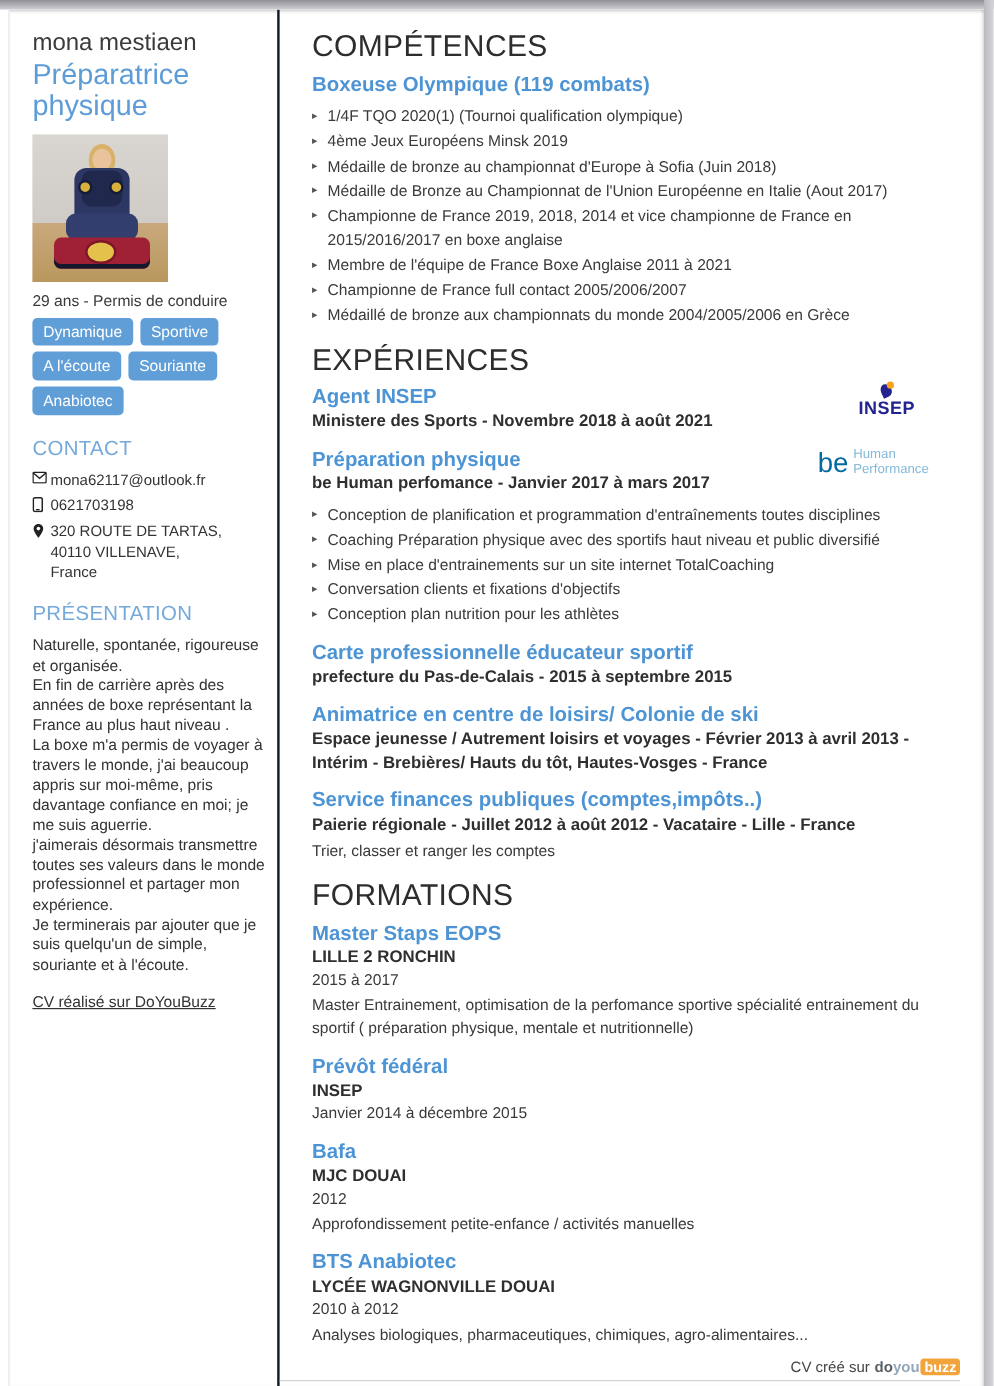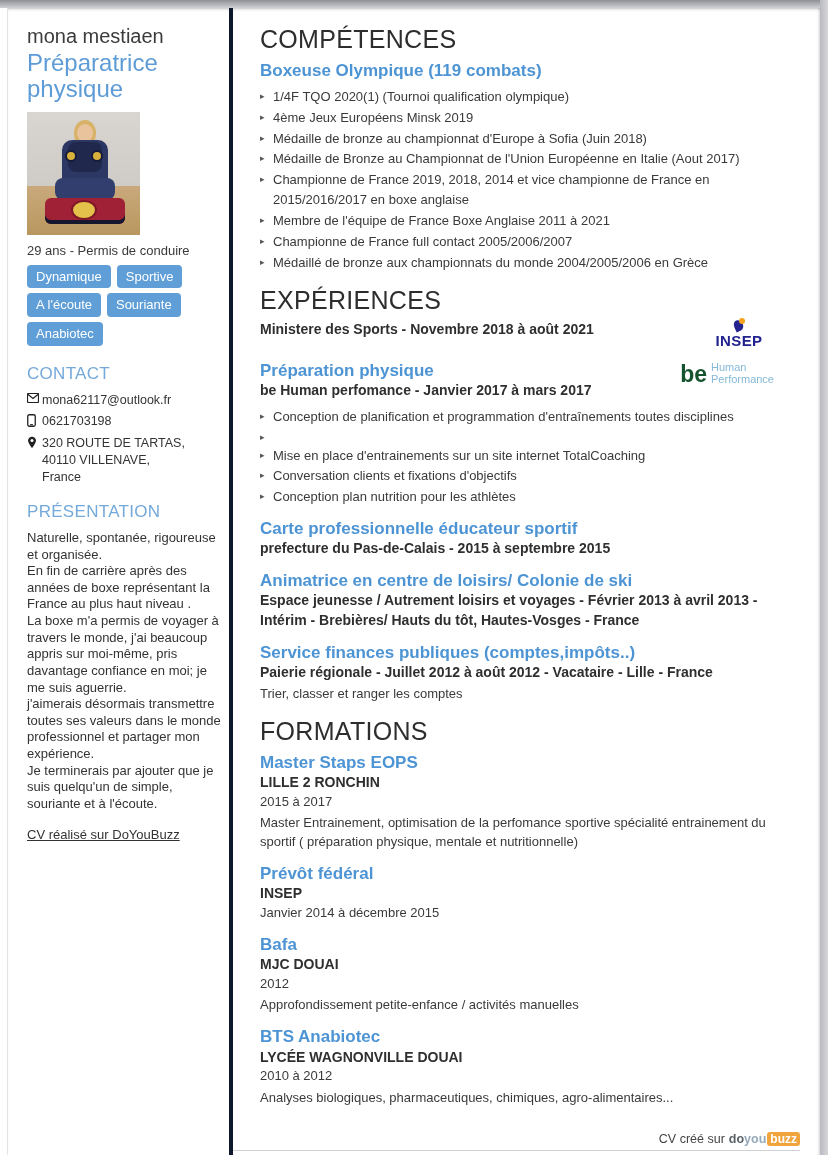--- a/index.html
+++ b/index.html
@@ -25,21 +25,21 @@
   .page {
     position:absolute; left:7px; top:8px; right:8px; bottom:0;
     background:#fff;
     border-left:1px solid #e4e4e8;
     box-shadow: inset 0 3px 3px -2px rgba(0,0,0,0.25), inset -3px 0 3px -2px rgba(0,0,0,0.18);
     display:flex;
   }
   
   .sidebar {
     width:225px; flex:0 0 225px;
-    border-right:4px solid #0f172a;
+    border-right:2px solid #0f172a;
     padding:16px 6px 0 19px;
   }
   .person-name { font-size:20px; color:#3b3b3b; font-weight:400; line-height:1.2; margin-bottom:2px; }
   .person-title { font-size:24px; color:#5d9cd6; line-height:1.08; margin-bottom:10px; max-width:150px; }
   .photo {
     width:113px; height:123px; position:relative; overflow:hidden;
     background:linear-gradient(to bottom,#d9d6d1 0%,#cfcbc6 60%,#c9a97c 60%,#b9975e 100%);
     margin-bottom:8px;
   }
   .photo .hair { position:absolute; left:47px; top:8px; width:22px; height:26px; border-radius:50% 50% 45% 45%; background:#d9b26a; }
@@ -77,21 +77,21 @@
   ul.blist { list-style:none; margin-top:6px; }
   ul.blist li { display:flex; align-items:flex-start; margin-bottom:1px; font-size:13px; line-height:1.53; color:#3a3a3a; }
   ul.blist li .tri { flex:0 0 13px; font-size:9px; color:#555; margin-top:3px; }
   
   .logo-insep { width:58px; text-align:center; margin-right:14px; margin-top:-2px; }
   .insep-flame { width:12px; height:13px; position:relative; margin:0 auto 1px; }
   .insep-flame::before { content:""; position:absolute; left:1px; top:2px; width:9px; height:11px; border-radius:60% 60% 60% 0; background:#23238f; transform:rotate(-25deg); }
   .insep-flame::after { content:""; position:absolute; right:0; top:0; width:6px; height:6px; border-radius:50%; background:#f6a21a; }
   .insep-word { font-size:15px; font-weight:800; color:#23238f; letter-spacing:0.4px; }
   .logo-be { display:flex; align-items:center; margin-right:8px; margin-top:2px; }
-  .be-word { font-size:23px; font-weight:700; color:#14532d; line-height:1; margin-right:4px; }
+  .be-word { font-size:23px; font-weight:400; color:#0369a1; line-height:1; margin-right:4px; }
   .be-sub { font-size:11px; color:#85b8d8; line-height:1.08; }
   
   .main-footer {
     position:absolute; bottom:4px; left:0; right:20px;
     border-bottom:1px solid #d2d2d6;
     padding-bottom:4px;
     text-align:right;
     font-size:12.5px; color:#444;
   }
   .dyb { display:inline-flex; align-items:center; font-weight:700; margin-left:4px; }
@@ -222,20 +222,21 @@
         </ul>
       </div>
     </section>
 
     <section>
       <h1 class="sec gap">EXPÉRIENCES</h1>
 
       <div class="entry">
         <div class="entry-head">
           <div>
+            <div class="entry-title">Agent INSEP</div>
             <div class="entry-sub">Ministere des Sports - Novembre 2018 à août 2021</div>
           </div>
           <div class="logo-insep">
             <div class="insep-flame"></div>
             <div class="insep-word">INSEP</div>
           </div>
         </div>
       </div>
 
       <div class="entry">
@@ -252,20 +253,21 @@
             </span>
           </div>
         </div>
         <ul class="blist">
           <li>
               <span class="tri">▸</span>
               <span>Conception de planification et programmation d'entraînements toutes disciplines</span>
             </li>
           <li>
               <span class="tri">▸</span>
+              <span>Coaching Préparation physique avec des sportifs haut niveau et public diversifié</span>
             </li>
           <li>
               <span class="tri">▸</span>
               <span>Mise en place d'entrainements sur un site internet TotalCoaching</span>
             </li>
           <li>
               <span class="tri">▸</span>
               <span>Conversation clients et fixations d'objectifs</span>
             </li>
           <li>

